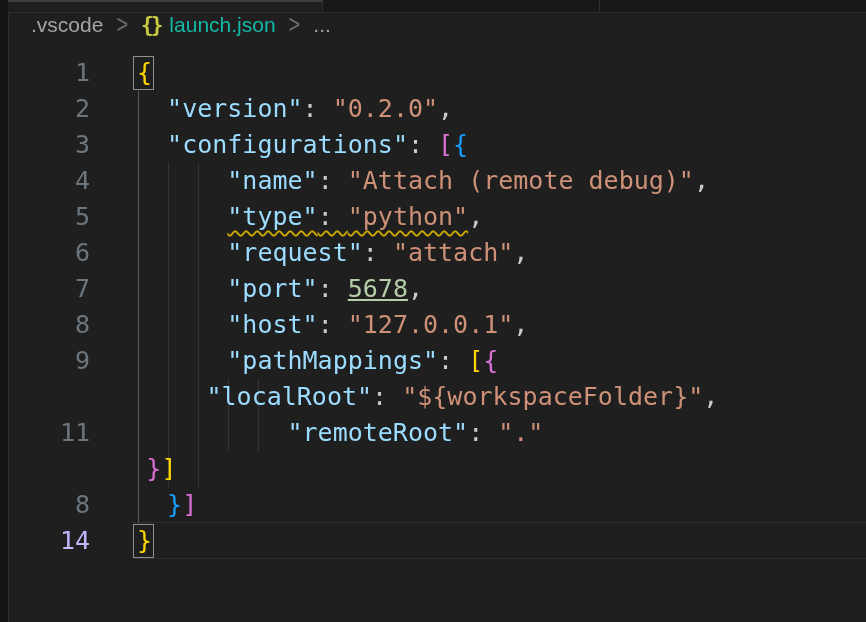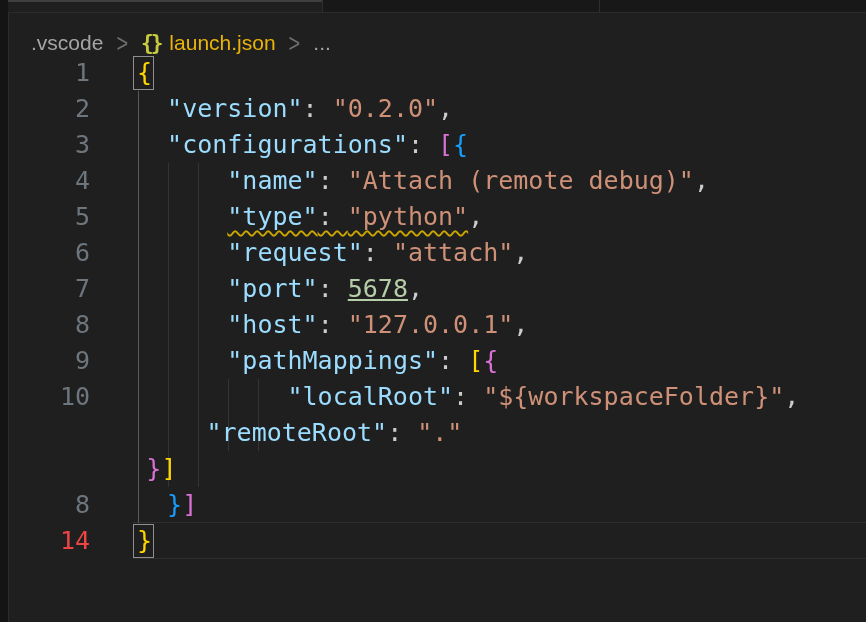--- a/index.html
+++ b/index.html
@@ -11,35 +11,35 @@
   
   .left-rail{position:absolute;left:0;top:0;width:8px;height:622px;background:#141414;border-right:1px solid #2c2c2c;}
   .tab-strip{position:absolute;left:8px;right:0;top:0;height:13px;background:#181818;border-bottom:1px solid #2b2b2b;box-sizing:border-box;}
   .active-tab{position:absolute;left:0;top:0;width:314px;height:12px;background:#1f1f1f;border-top:2px solid #3e3e3e;box-sizing:border-box;}
   .tab-divider{position:absolute;top:0;width:1px;height:12px;background:#2e2e2e;}
   .tab-divider.d1{left:314px;}
   .tab-divider.d2{left:591px;}
   
   .breadcrumbs{
     position:absolute;left:31px;top:13px;height:42px;
-    display:flex;align-items:flex-end;gap:13px;
+    display:flex;align-items:flex-start;gap:13px;
     font-family:"Liberation Sans","DejaVu Sans",sans-serif;
     font-size:21px;color:#a5a5a5;white-space:nowrap;
   }
   .bc-item{display:inline-flex;align-items:center;gap:9px;cursor:pointer;}
   .bc-sep{color:#6f6f6f;font-size:20px;transform:scaleY(1.25);}
   .bc-icon{color:#CBCB41;font-family:"DejaVu Sans Mono",monospace;font-size:21px;letter-spacing:-3px;font-weight:bold;}
-  .bc-file{color:#eab308;}
+  .bc-file{color:#14b8a6;}
   
   .code{position:absolute;left:0;right:0;top:55px;}
   .code-line{display:flex;height:36px;line-height:36px;font-size:25px;white-space:pre;padding-left:9px;position:relative;z-index:2;}
   .ln{width:81px;text-align:right;color:#6d757d;flex:none;}
   .lgap{width:47px;flex:none;}
   .ltext{flex:none;color:#cccccc;}
-  .code-line.active .ln{color:#ef4444;}
+  .code-line.active .ln{color:#c4b5fd;}
   .tk-key{color:#9CDCFE;}
   .tk-str{color:#CE9178;}
   .tk-num{color:#B5CEA8;text-decoration:underline;}
   .tk-pun{color:#CCCCCC;}
   .tk-b1{color:#FFD700;}
   .tk-b2{color:#DA70D6;}
   .tk-b3{color:#179FFF;}
   .boxed{display:inline-block;position:relative;}
   .boxed::after{content:"";position:absolute;left:-4px;right:-2px;top:1px;bottom:1px;border:1px solid #8f8f8f;}
   .squiggly{
@@ -94,18 +94,18 @@
 <div class="code" id="code-lines">
     <div class="code-line"><span class="ln">1</span><span class="lgap"></span><span class="ltext"><span class="tk-b1 boxed">{</span></span></div>
     <div class="code-line"><span class="ln">2</span><span class="lgap"></span><span class="ltext"><span>  </span><span class="tk-key">"version"</span><span class="tk-pun">: </span><span class="tk-str">"0.2.0"</span><span class="tk-pun">,</span></span></div>
     <div class="code-line"><span class="ln">3</span><span class="lgap"></span><span class="ltext"><span>  </span><span class="tk-key">"configurations"</span><span class="tk-pun">: </span><span class="tk-b2">[</span><span class="tk-b3">{</span></span></div>
     <div class="code-line"><span class="ln">4</span><span class="lgap"></span><span class="ltext"><span>      </span><span class="tk-key">"name"</span><span class="tk-pun">: </span><span class="tk-str">"Attach (remote debug)"</span><span class="tk-pun">,</span></span></div>
     <div class="code-line"><span class="ln">5</span><span class="lgap"></span><span class="ltext"><span>      </span><span class="squiggly"><span class="tk-key">"type"</span><span class="tk-pun">: </span><span class="tk-str">"python"</span></span><span class="tk-pun">,</span></span></div>
     <div class="code-line"><span class="ln">6</span><span class="lgap"></span><span class="ltext"><span>      </span><span class="tk-key">"request"</span><span class="tk-pun">: </span><span class="tk-str">"attach"</span><span class="tk-pun">,</span></span></div>
     <div class="code-line"><span class="ln">7</span><span class="lgap"></span><span class="ltext"><span>      </span><span class="tk-key">"port"</span><span class="tk-pun">: </span><span class="tk-num">5678</span><span class="tk-pun">,</span></span></div>
     <div class="code-line"><span class="ln">8</span><span class="lgap"></span><span class="ltext"><span>      </span><span class="tk-key">"host"</span><span class="tk-pun">: </span><span class="tk-str">"127.0.0.1"</span><span class="tk-pun">,</span></span></div>
     <div class="code-line"><span class="ln">9</span><span class="lgap"></span><span class="ltext"><span>      </span><span class="tk-key">"pathMappings"</span><span class="tk-pun">: </span><span class="tk-b1">[</span><span class="tk-b2">{</span></span></div>
-    <div class="code-line"><span class="ln">10</span><span class="lgap"></span><span class="ltext"><span>          </span><span class="tk-key">"localRoot"</span><span class="tk-pun">: </span><span class="tk-str">"${workspaceFolder}"</span><span class="tk-pun">,</span></span></div>
-    <div class="code-line"><span class="lgap"></span><span class="ltext"><span>          </span><span class="tk-key">"remoteRoot"</span><span class="tk-pun">: </span><span class="tk-str">"."</span></span></div>
+    <div class="code-line"><span class="lgap"></span><span class="ltext"><span>          </span><span class="tk-key">"localRoot"</span><span class="tk-pun">: </span><span class="tk-str">"${workspaceFolder}"</span><span class="tk-pun">,</span></span></div>
+    <div class="code-line"><span class="ln">11</span><span class="lgap"></span><span class="ltext"><span>          </span><span class="tk-key">"remoteRoot"</span><span class="tk-pun">: </span><span class="tk-str">"."</span></span></div>
     <div class="code-line"><span class="lgap"></span><span class="ltext"><span>      </span><span class="tk-b2">}</span><span class="tk-b1">]</span></span></div>
     <div class="code-line"><span class="ln">8</span><span class="lgap"></span><span class="ltext"><span>  </span><span class="tk-b3">}</span><span class="tk-b2">]</span></span></div>
     <div class="code-line active"><span class="ln">14</span><span class="lgap"></span><span class="ltext"><span class="tk-b1 boxed">}</span></span></div>
   </div>
 
 </body></html>

